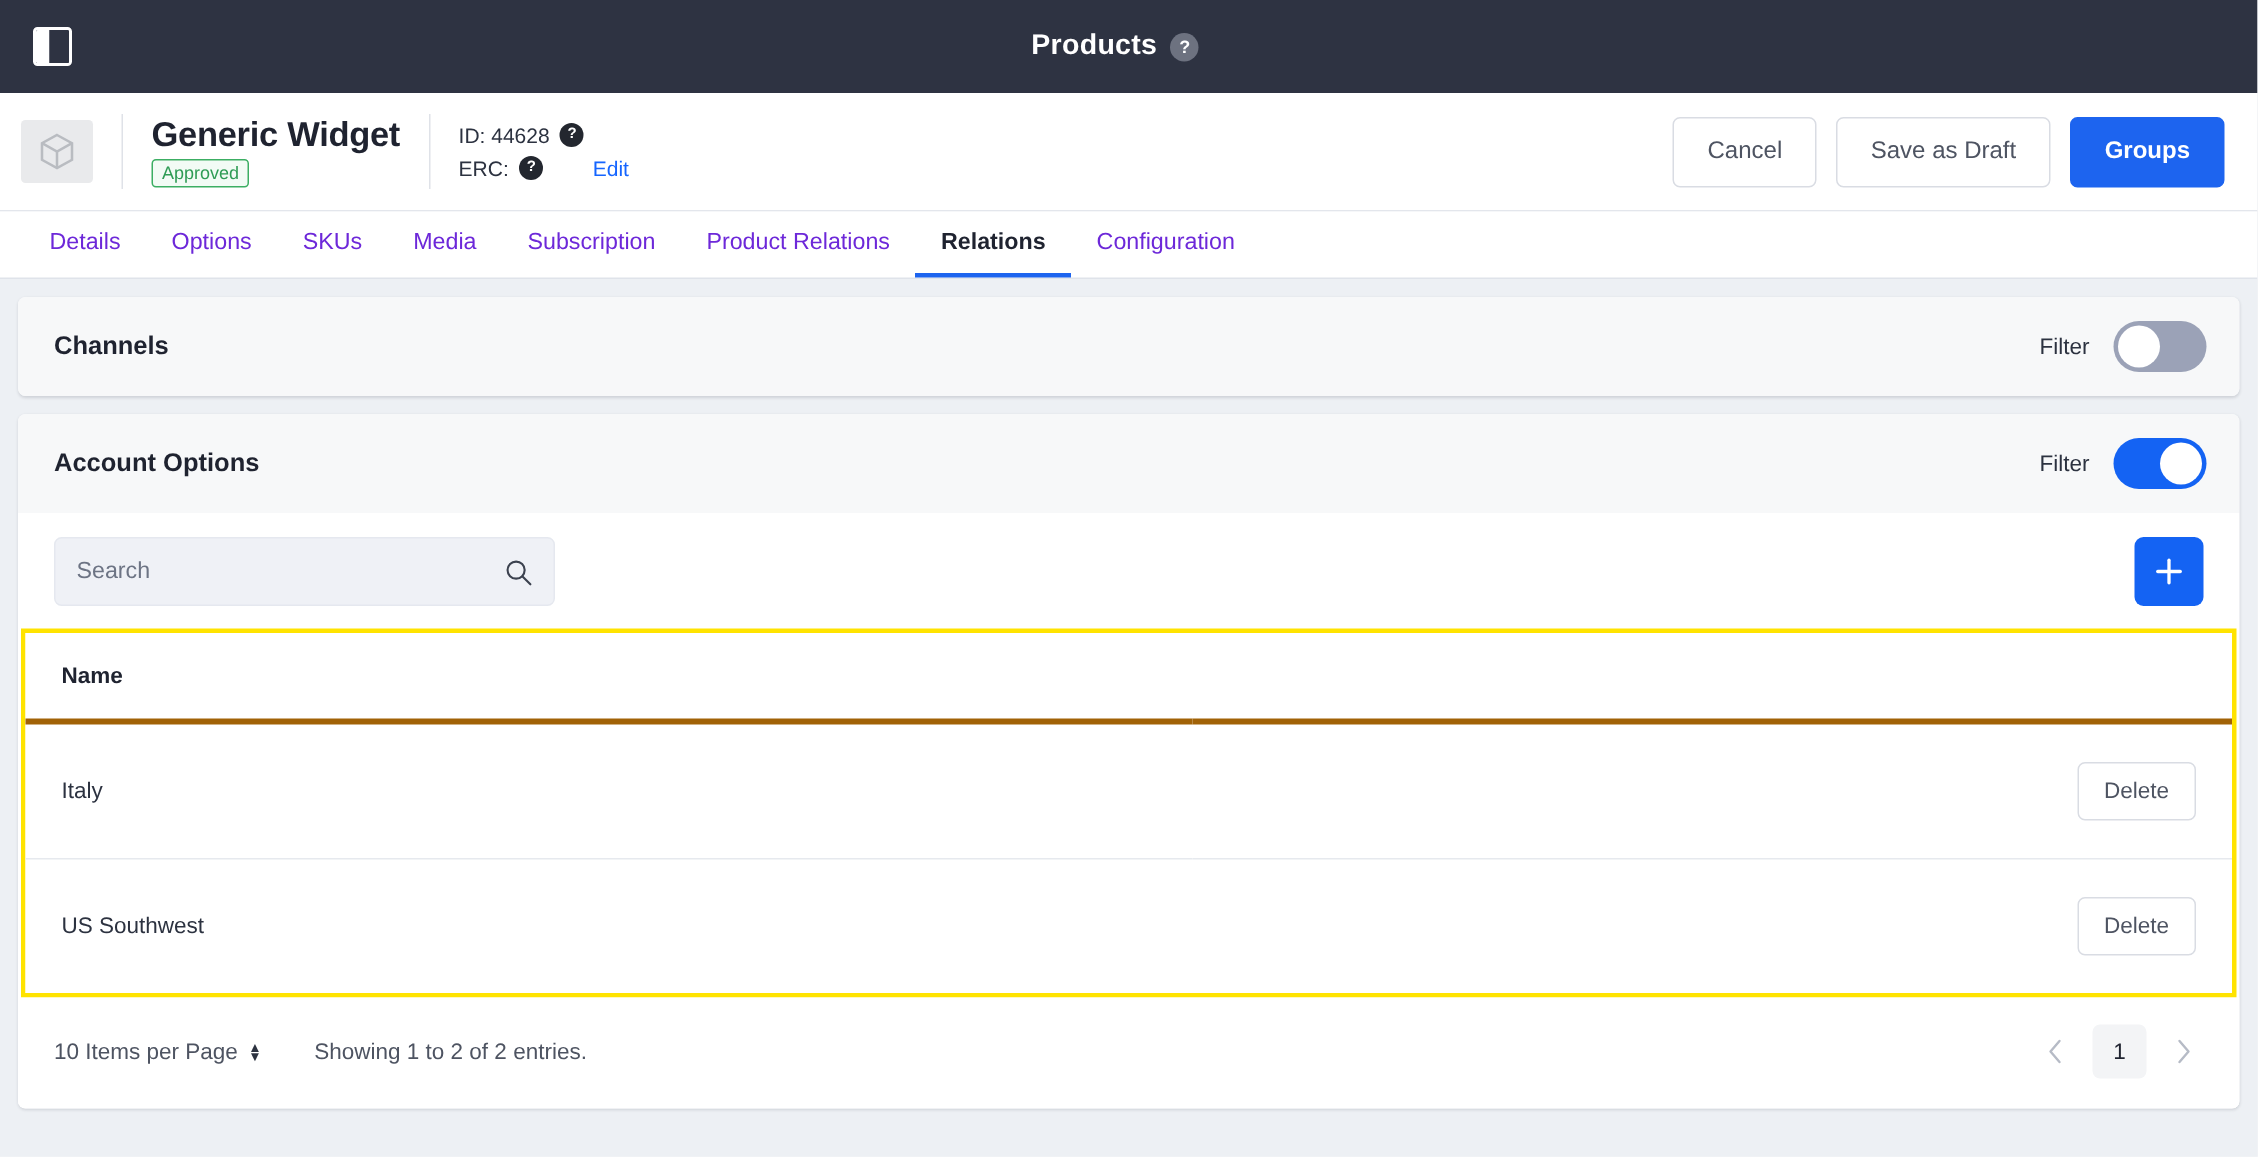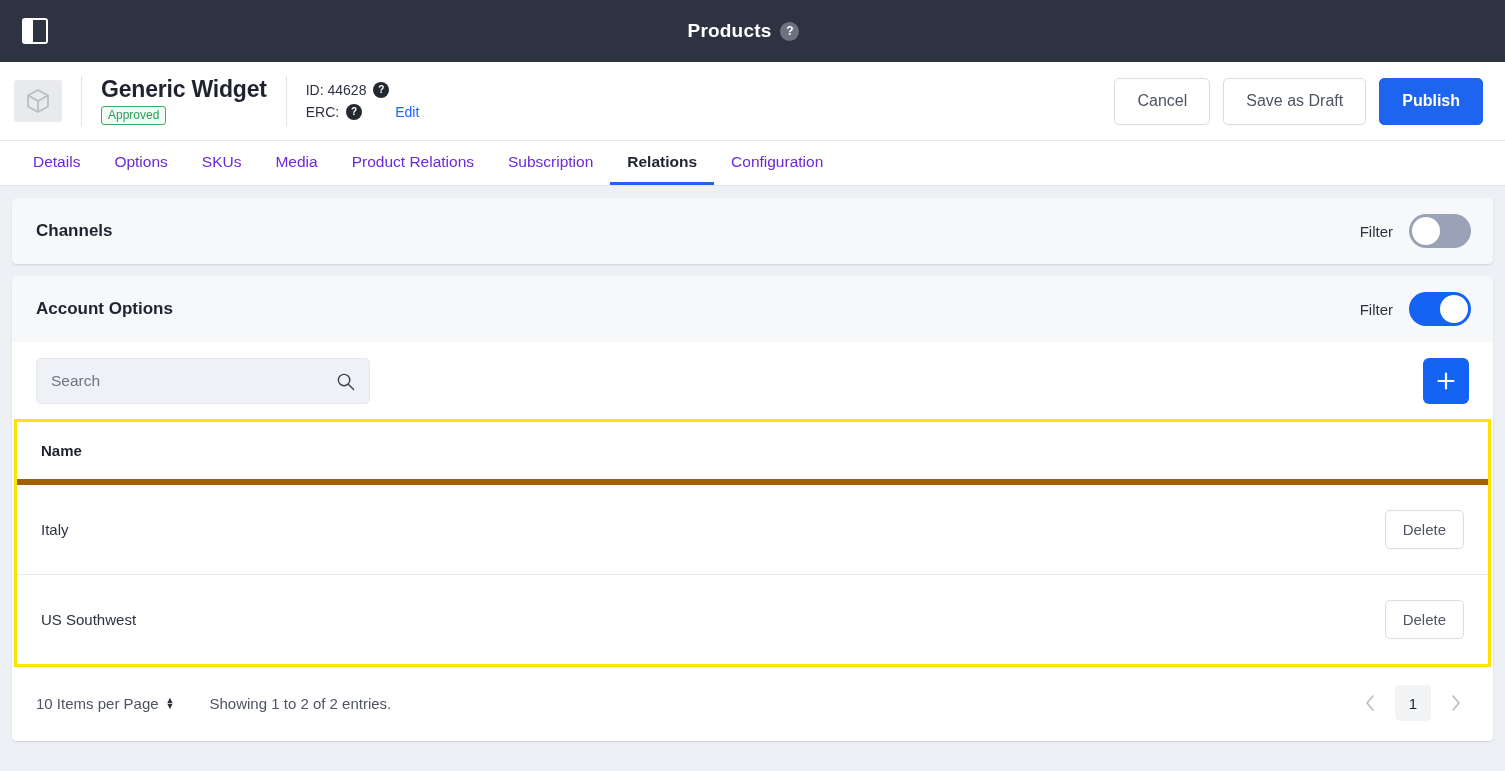--- a/index.html
+++ b/index.html
@@ -270,21 +270,21 @@
     width: 100%;
     border-collapse: collapse;
     background: #ffffff;
   }
   table.grid th {
     text-align: left;
     font-size: 15px;
     font-weight: bold;
     color: #1f2330;
     padding: 20px 24px;
-    border-bottom: 6px solid #a16207;
+    border-bottom: 4px solid #a16207;
   }
   table.grid td {
     font-size: 15px;
     color: #2c3240;
     padding: 25px 24px;
     border-bottom: 1px solid #e6e9ee;
     height: 80px;
   }
   table.grid tr:last-child td { border-bottom: none; }
   td.actions { text-align: right; padding-right: 22px; }
@@ -392,31 +392,31 @@
     <div class="meta-row">
       <span>ERC:</span>
       <span class="help-circle dark">?</span>
       <span class="meta-edit">Edit</span>
     </div>
   </div>
 
   <div class="header-actions">
     <button class="btn btn-secondary">Cancel</button>
     <button class="btn btn-secondary">Save as Draft</button>
-    <button class="btn btn-primary">Publish</button>
+    <button class="btn btn-primary">Groups</button>
   </div>
 </div>
 
 <div class="tabs">
   <div class="tab">Details</div>
   <div class="tab">Options</div>
   <div class="tab">SKUs</div>
   <div class="tab">Media</div>
+  <div class="tab">Subscription</div>
   <div class="tab">Product Relations</div>
-  <div class="tab">Subscription</div>
   <div class="tab active">Relations</div>
   <div class="tab">Configuration</div>
 </div>
 
 <div class="content">
 
   <div class="card">
     <div class="card-head">
       <div class="card-title">Channels</div>
       <div class="filter-group">

